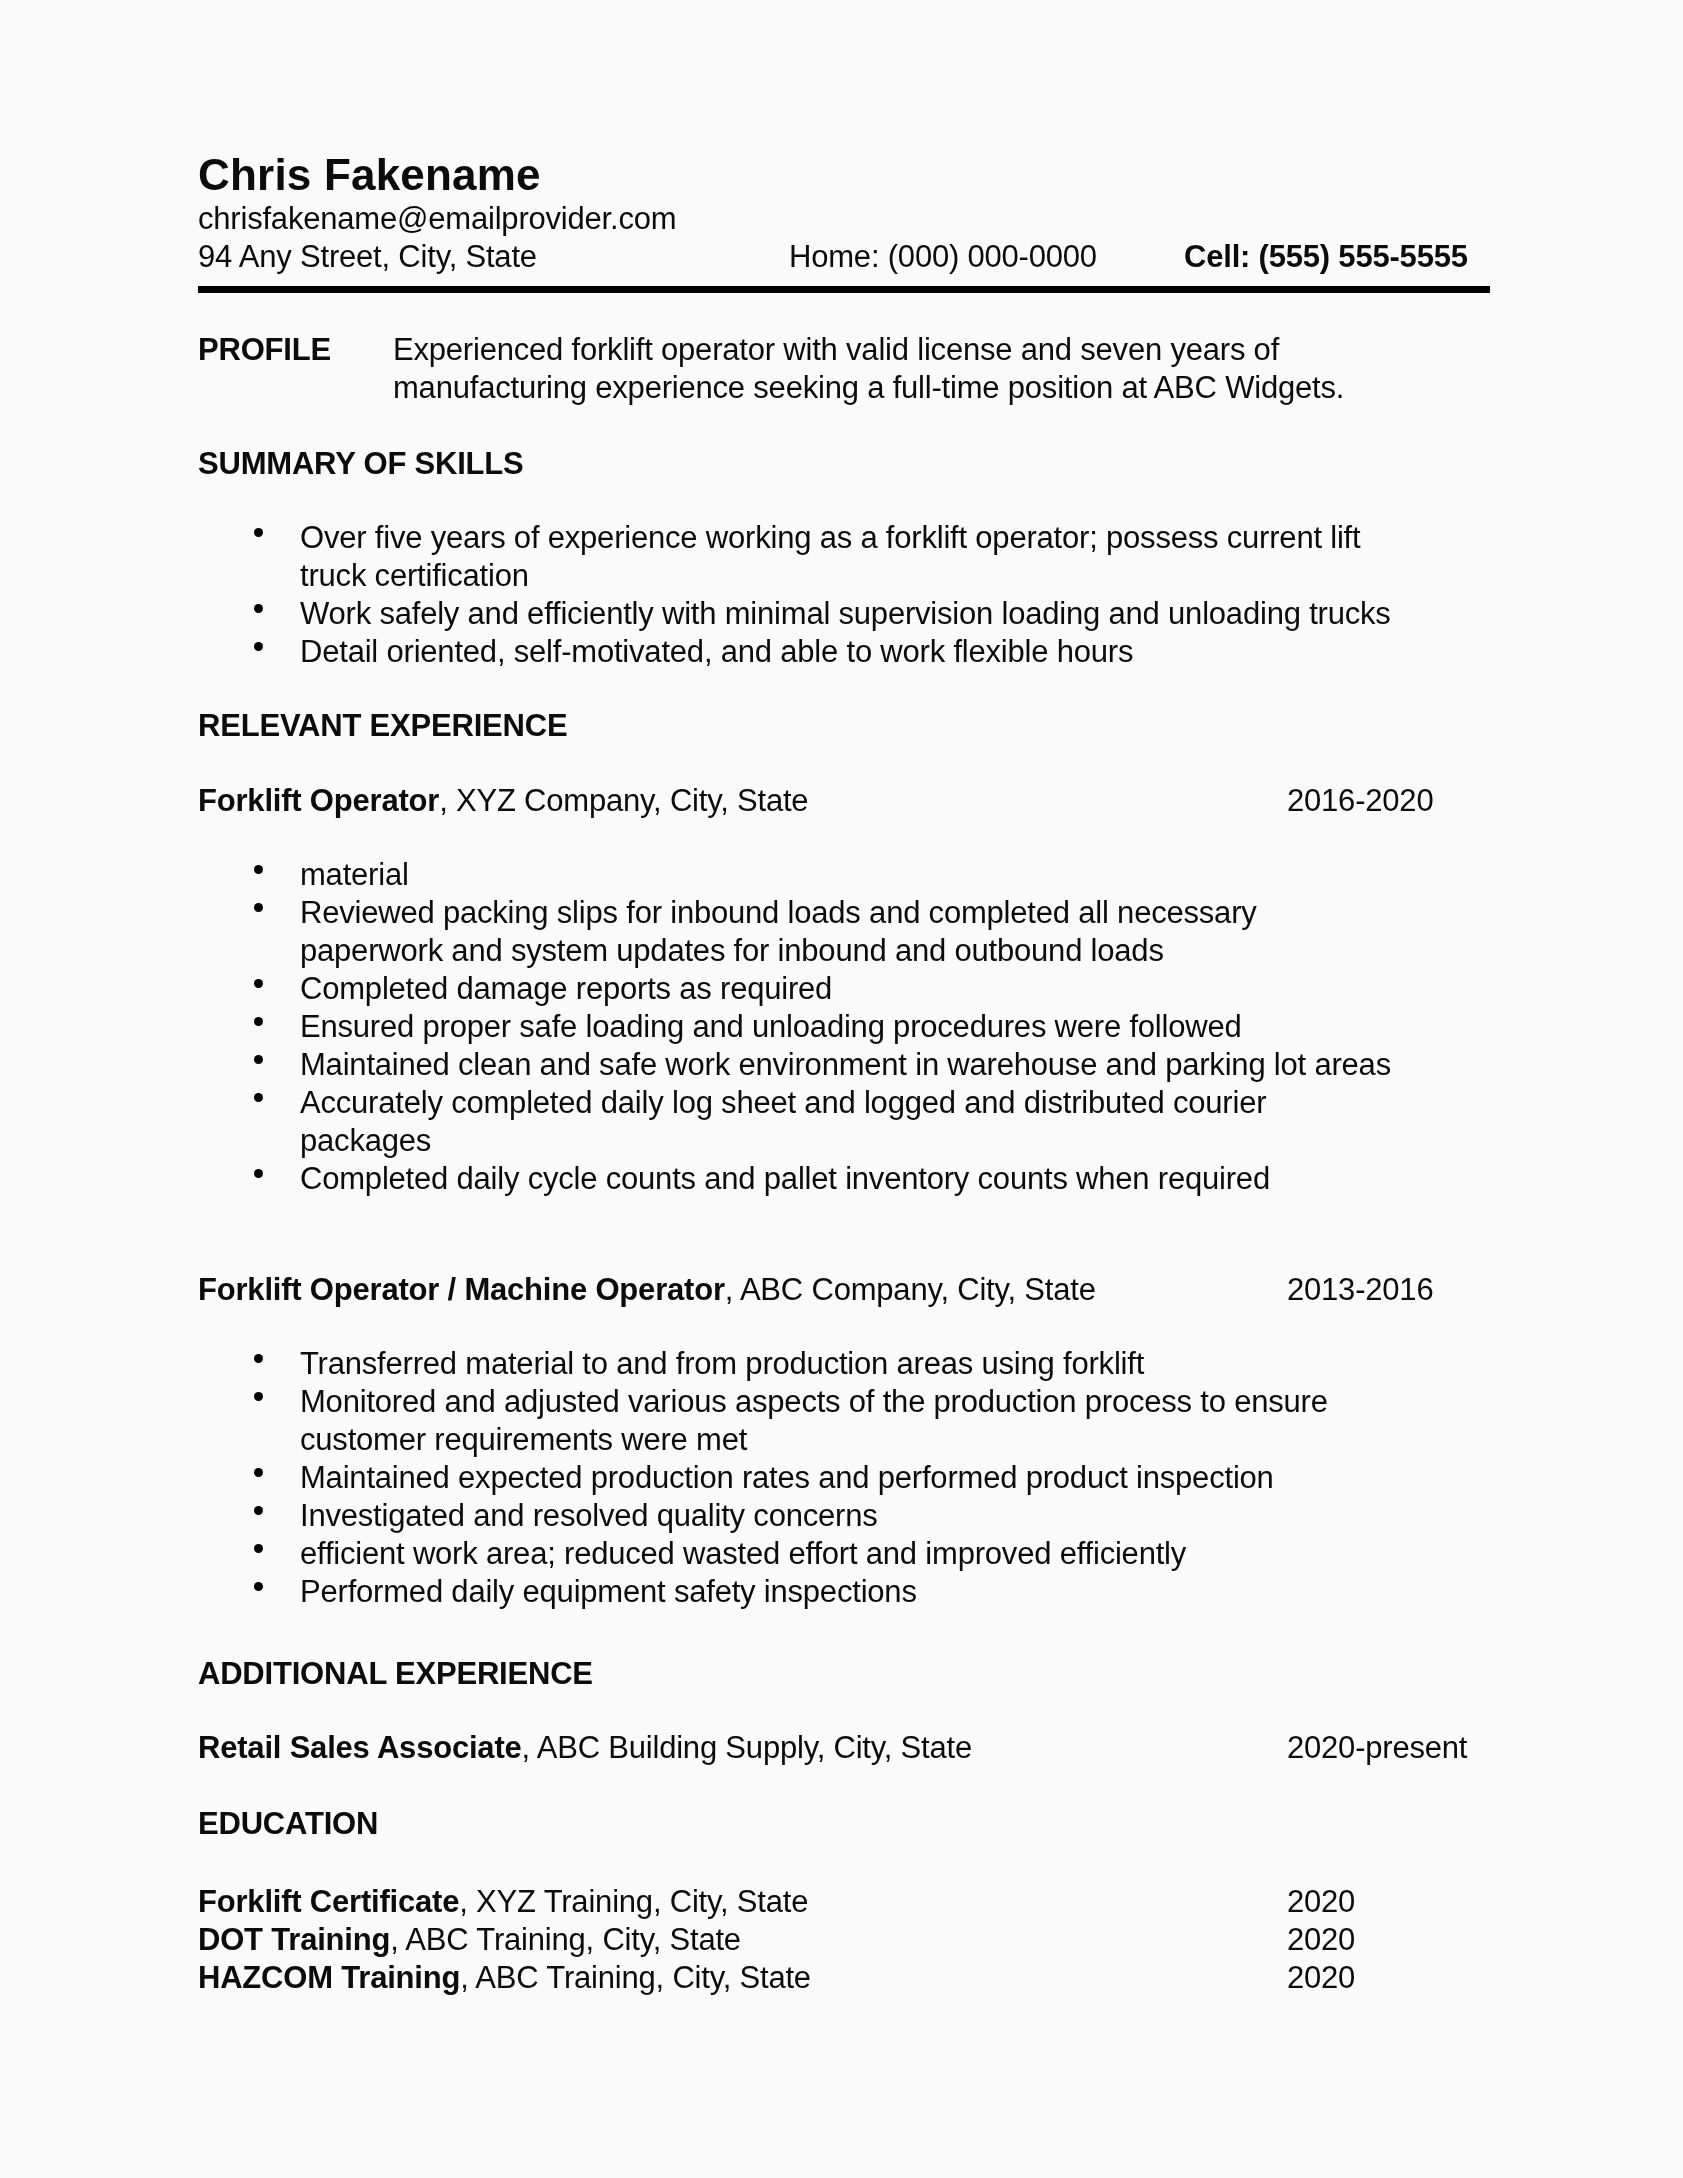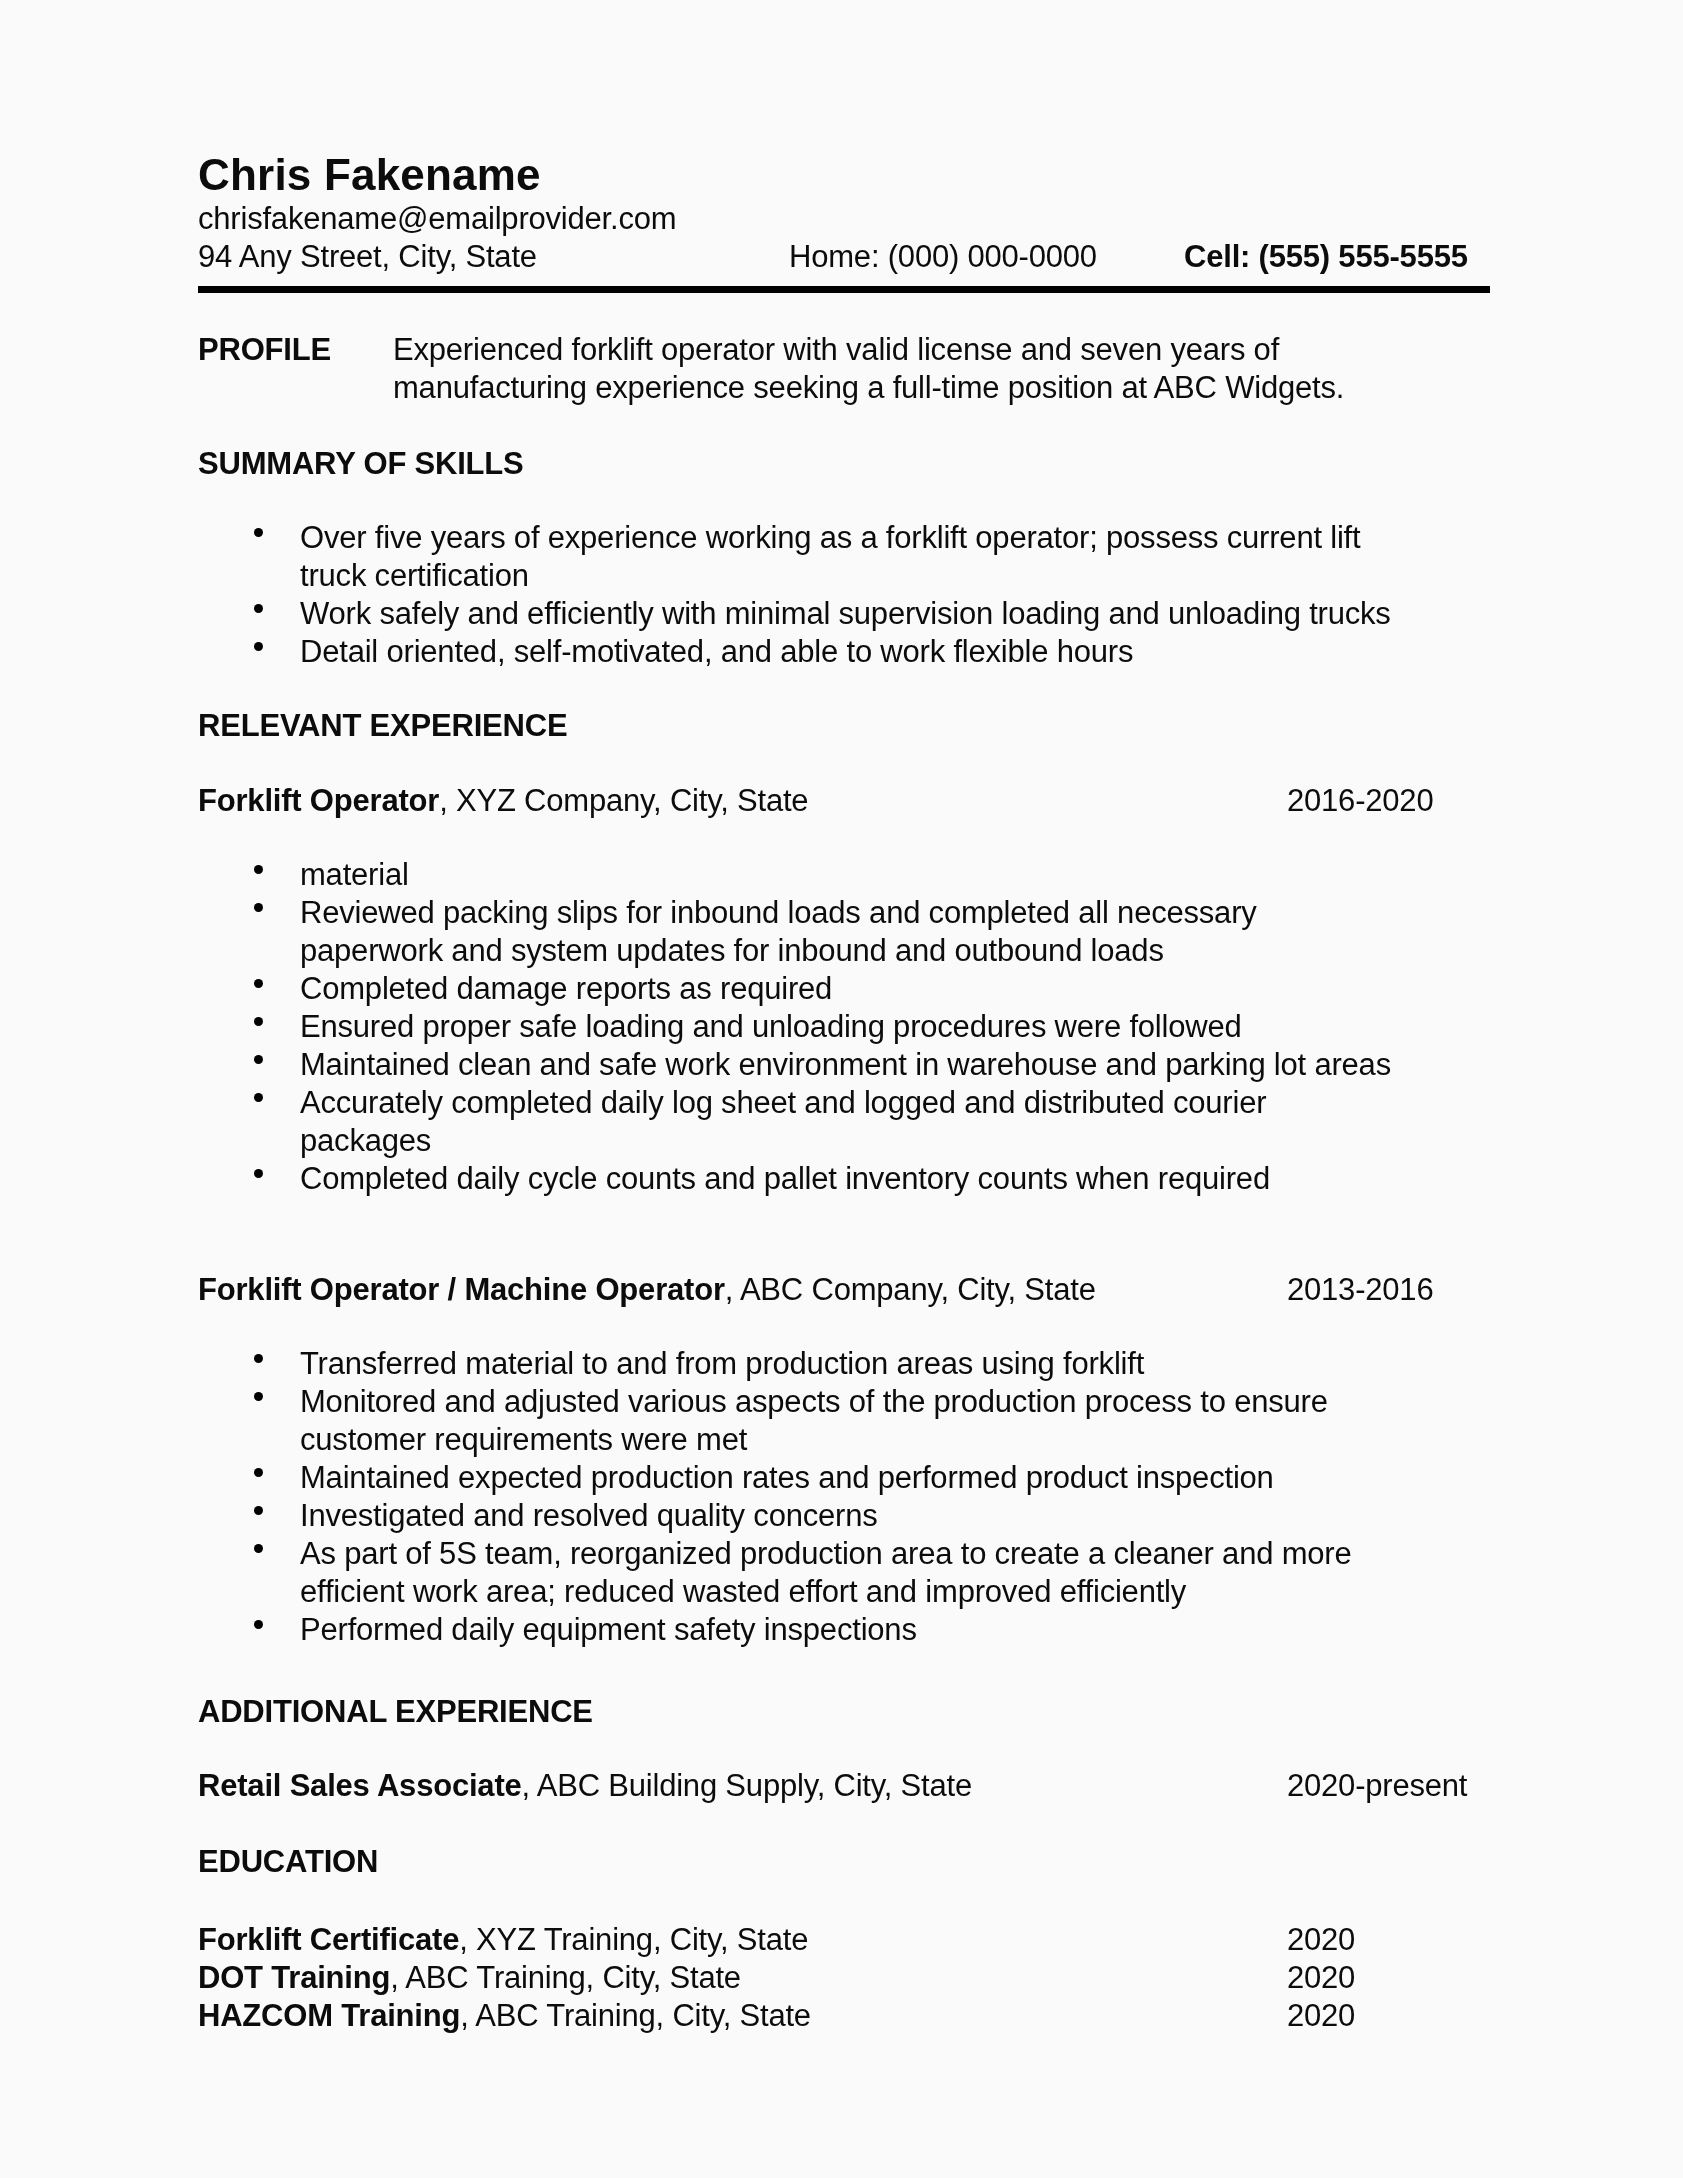--- a/index.html
+++ b/index.html
@@ -164,21 +164,20 @@
         <div>Monitored and adjusted various aspects of the production process to ensure</div>
         <div>customer requirements were met</div>
       </li>
       <li>
         <div>Maintained expected production rates and performed product inspection</div>
       </li>
       <li>
         <div>Investigated and resolved quality concerns</div>
       </li>
       <li>
-        <div>As part of 5S team, reorganized production area to create a cleaner and more</div>
         <div>efficient work area; reduced wasted effort and improved efficiently</div>
       </li>
       <li>
         <div>Performed daily equipment safety inspections</div>
       </li>
     </ul>
 
   <div class="section-heading additional-heading">ADDITIONAL EXPERIENCE</div>
 
   <div class="entry-header retail-row">

